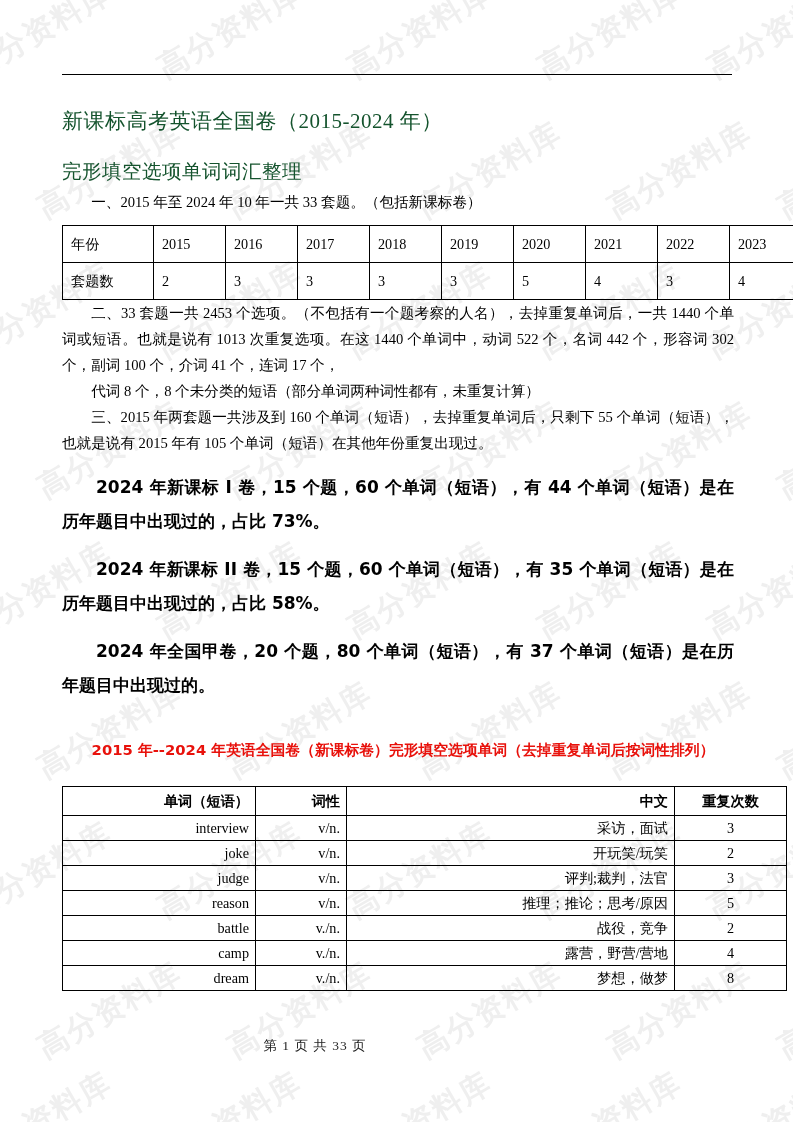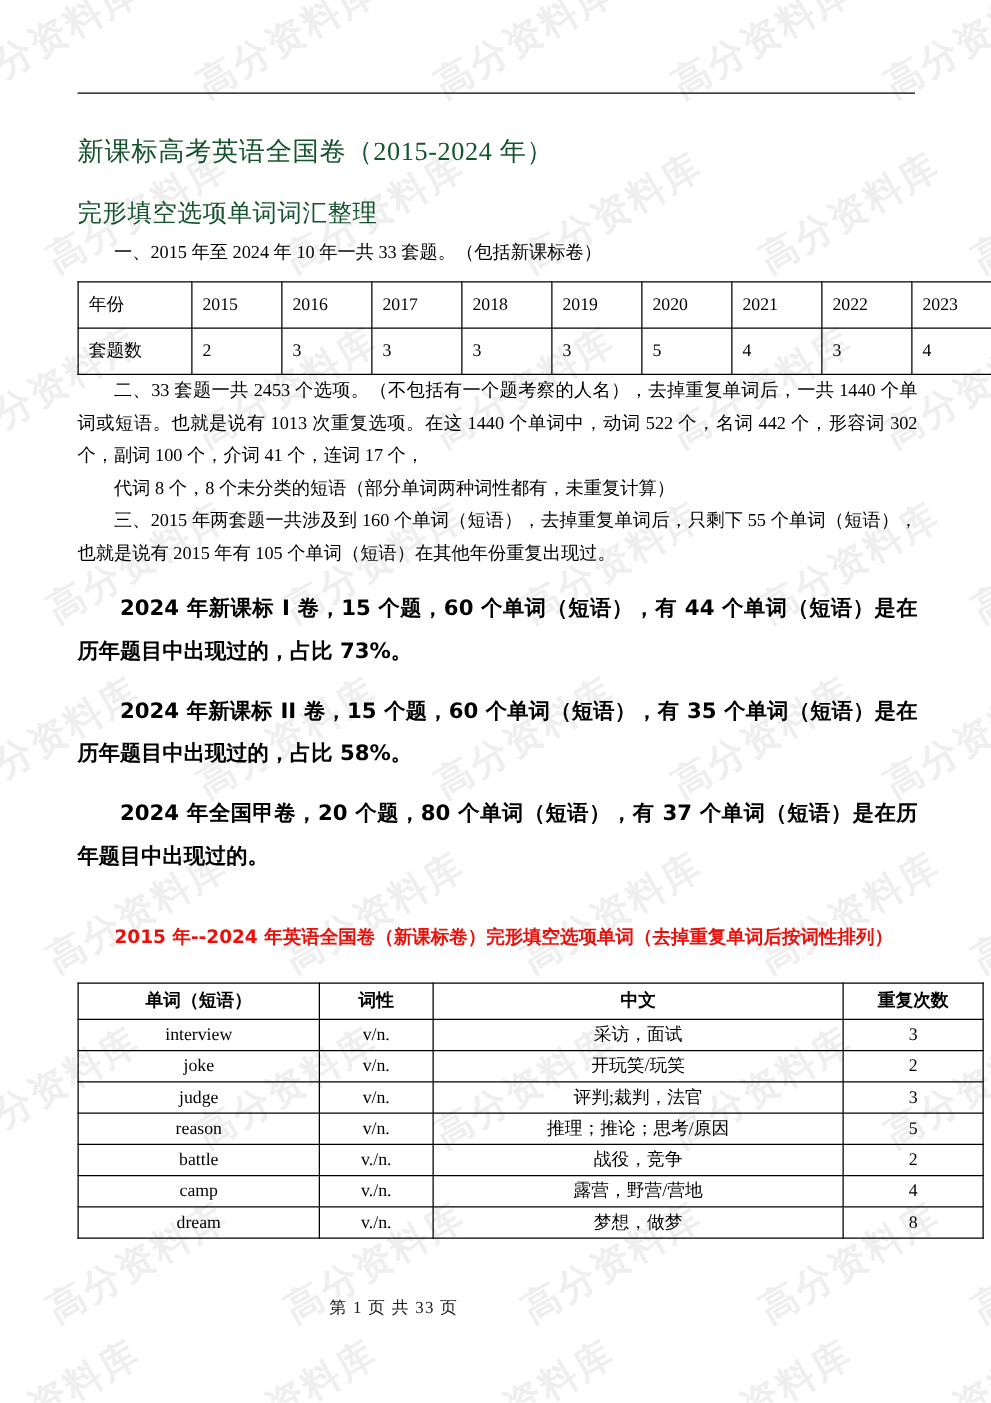--- a/index.html
+++ b/index.html
@@ -148,21 +148,21 @@
   table.vocab-table th,
   table.vocab-table td {
     border: 1.1px solid #000;
     font-size: 14.2px;
     line-height: 17px;
     height: 22px;
     padding: 1px 6px;
     vertical-align: middle;
     font-family: "Liberation Serif", "DejaVu Serif", serif;
     font-weight: 400;
-    text-align: center;
+    text-align: right;
   }
   table.vocab-table thead th {
     font-weight: 700;
     height: 26px;
   }
   table.vocab-table .col-word  { width: 180px; }
   table.vocab-table .col-pos   { width: 78px; margin-left: 46px; }
   table.vocab-table .col-cn    { width: 315px; }
   table.vocab-table .col-count { width: 99px; text-align: center; }
   table.vocab-table td.col-count { text-align: center; }

